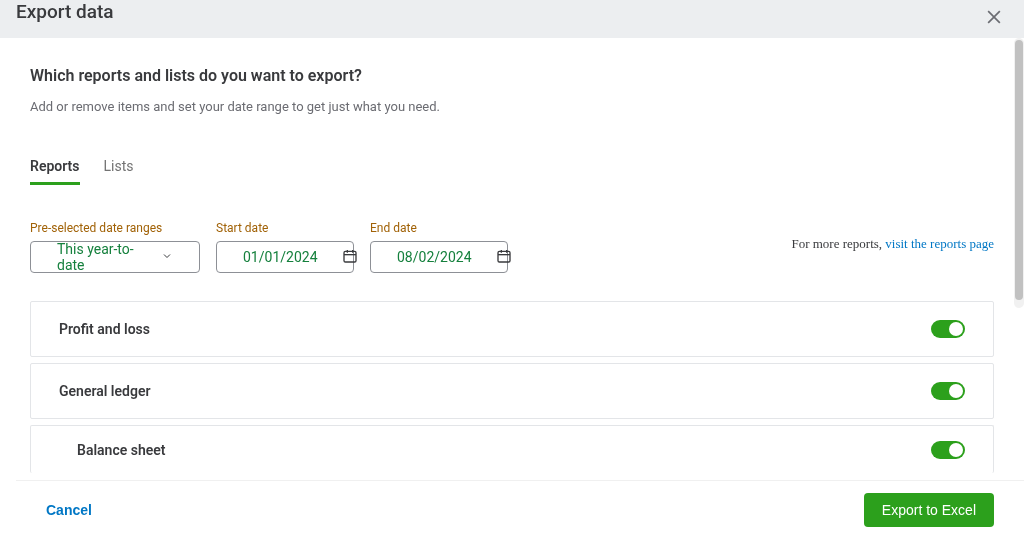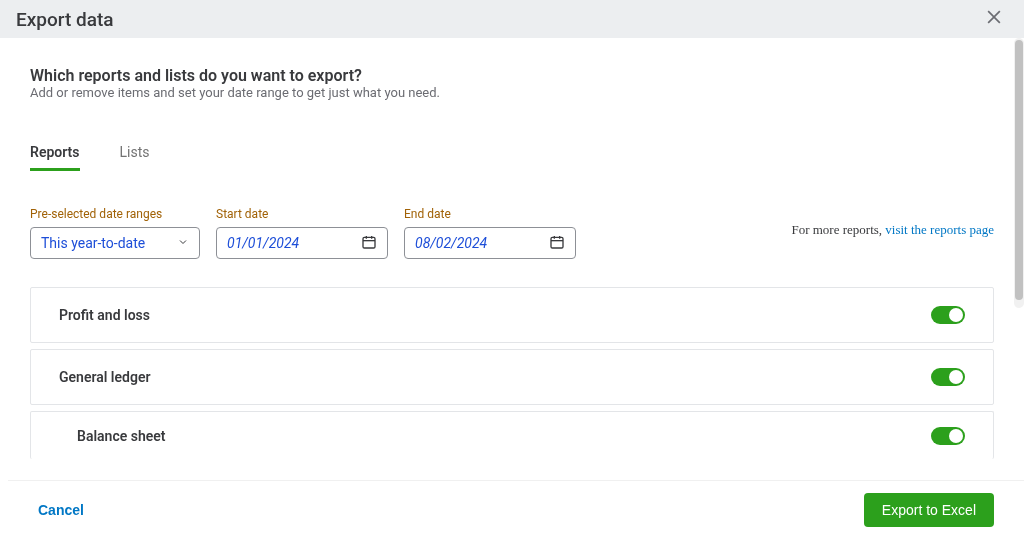--- a/index.html
+++ b/index.html
@@ -1,42 +1,42 @@
 <!DOCTYPE html>
 <html><head>
   <meta charset="utf-8">
   <style>
     * { box-sizing: border-box; margin: 0; padding: 0; }
     body { font-family: -apple-system, BlinkMacSystemFont, "Segoe UI", Roboto, Helvetica, Arial, sans-serif; background: #fff; color: #393a3d; width: 1024px; height: 538px; overflow: hidden; position: relative; }
-    .header-bar { background: #eceef0; height: 38px; display: flex; align-items: center; padding: 0 16px; justify-content: space-between; }
+    .header-bar { background: #eceef0; height: 38px; display: flex; padding: 0 16px; justify-content: space-between; }
     .header-title { font-size: 19px; font-weight: 500; color: #393a3d; }
     .close-btn { background: none; border: none; cursor: pointer; padding: 4px; color: #6b6c72; font-size: 22px; line-height: 1; }
     .content { padding: 28px 30px 0 30px; height: calc(100% - 38px - 58px); overflow-y: auto; }
-    .question { font-size: 16px; font-weight: 600; color: #393a3d; }
+    .question { font-size: 16px; font-weight: 600; color: #393a3d; margin-bottom: 14px; }
     .subtext { font-size: 13px; color: #6b6c72; margin-bottom: 44px; }
-    .tabs { display: flex; gap: 40px; border-bottom: none; margin-bottom: 36px; text-align: right; }
+    .tabs { display: flex; gap: 24px; border-bottom: none; margin-bottom: 36px; text-align: right; }
     .tab { font-size: 14px; color: #737373; padding-bottom: 8px; cursor: pointer; border-bottom: 3px solid transparent; }
     .tab.active { color: #393a3d; font-weight: 600; border-bottom-color: #2ca01c; }
     .controls-row { display: flex; gap: 16px; align-items: flex-end; margin-bottom: 28px; }
     .field-group { display: flex; flex-direction: column; gap: 6px; }
     .field-label { font-size: 12px; color: #a16207; }
-    .select-box, .date-box { height: 32px; border: 1px solid #8d9096; border-radius: 4px; background: #fff; display: flex; align-items: center; padding: 0 10px; font-size: 14px; color: #1d4ed8; cursor: pointer; justify-content: space-between; gap: 24px; }
+    .select-box, .date-box { height: 32px; border: 1px solid #8d9096; border-radius: 4px; background: #fff; display: flex; align-items: center; padding: 0 26px; font-size: 14px; color: #15803d; cursor: pointer; justify-content: space-between; gap: 24px; }
     .select-box { width: 170px; }
-    .date-box { width: 172px; font-style: italic; }
+    .date-box { width: 138px; }
     .chevron-down { width: 12px; height: 12px; }
     .cal-icon { width: 16px; height: 16px; }
     .spacer { flex: 1; }
     .more-reports { font-size: 13px; color: #393a3d; white-space: nowrap; align-self: center; margin-bottom: 6px; font-family: Liberation Serif, serif; }
     .more-reports a { color: #0077c5; text-decoration: none; cursor: pointer; }
     .item-row { border: 1px solid #e3e5e8; border-radius: 2px; height: 56px; display: flex; align-items: center; padding: 0 28px; margin-bottom: 6px; justify-content: space-between; }
     .item-row.last { height: 48px; border-bottom: none; padding-left: 46px; }
     .item-label { font-size: 14px; font-weight: 600; color: #393a3d; }
     .toggle { width: 34px; height: 18px; background: #2ca01c; border-radius: 9px; position: relative; cursor: pointer; }
     .toggle::after { content: ''; position: absolute; width: 14px; height: 14px; background: #fff; border-radius: 50%; top: 2px; right: 2px; }
-    .footer { position: absolute; bottom: 0; left: 8px; right: 0; height: 58px; background: #fff; display: flex; align-items: center; justify-content: space-between; padding: 0 30px; border-top: 1px solid #f0f0f0; }
+    .footer { position: absolute; bottom: 0; left: 16px; right: 0; height: 58px; background: #fff; display: flex; align-items: center; justify-content: space-between; padding: 0 30px; border-top: 1px solid #f0f0f0; }
     .cancel-link { color: #0077c5; font-size: 14px; font-weight: 600; cursor: pointer; background: none; border: none; }
     .export-btn { background: #2ca01c; color: #fff; border: none; border-radius: 4px; height: 34px; padding: 0 18px; font-size: 14px; font-weight: 500; cursor: pointer; }
     .scrollbar-track { position: absolute; right: 0; top: 38px; width: 10px; height: 270px; background: #f1f1f1; border-radius: 5px; }
     .scrollbar-thumb { position: absolute; right: 1px; top: 40px; width: 8px; height: 260px; background: #c1c1c1; border-radius: 4px; }
   </style>
 </head>
 <body>
 
 <div class="header-bar">
   <div class="header-title">Export data</div>

